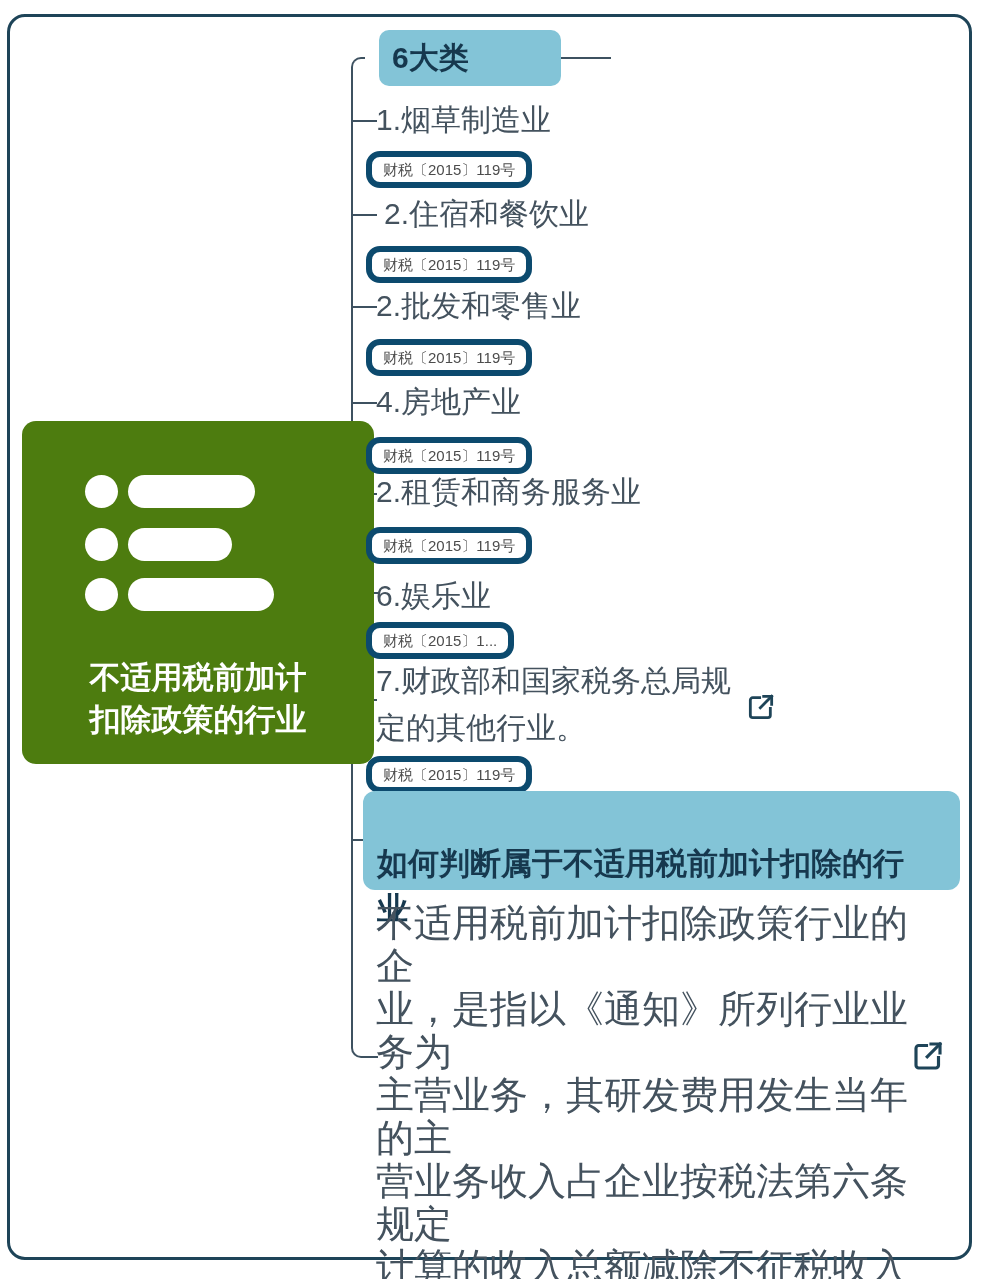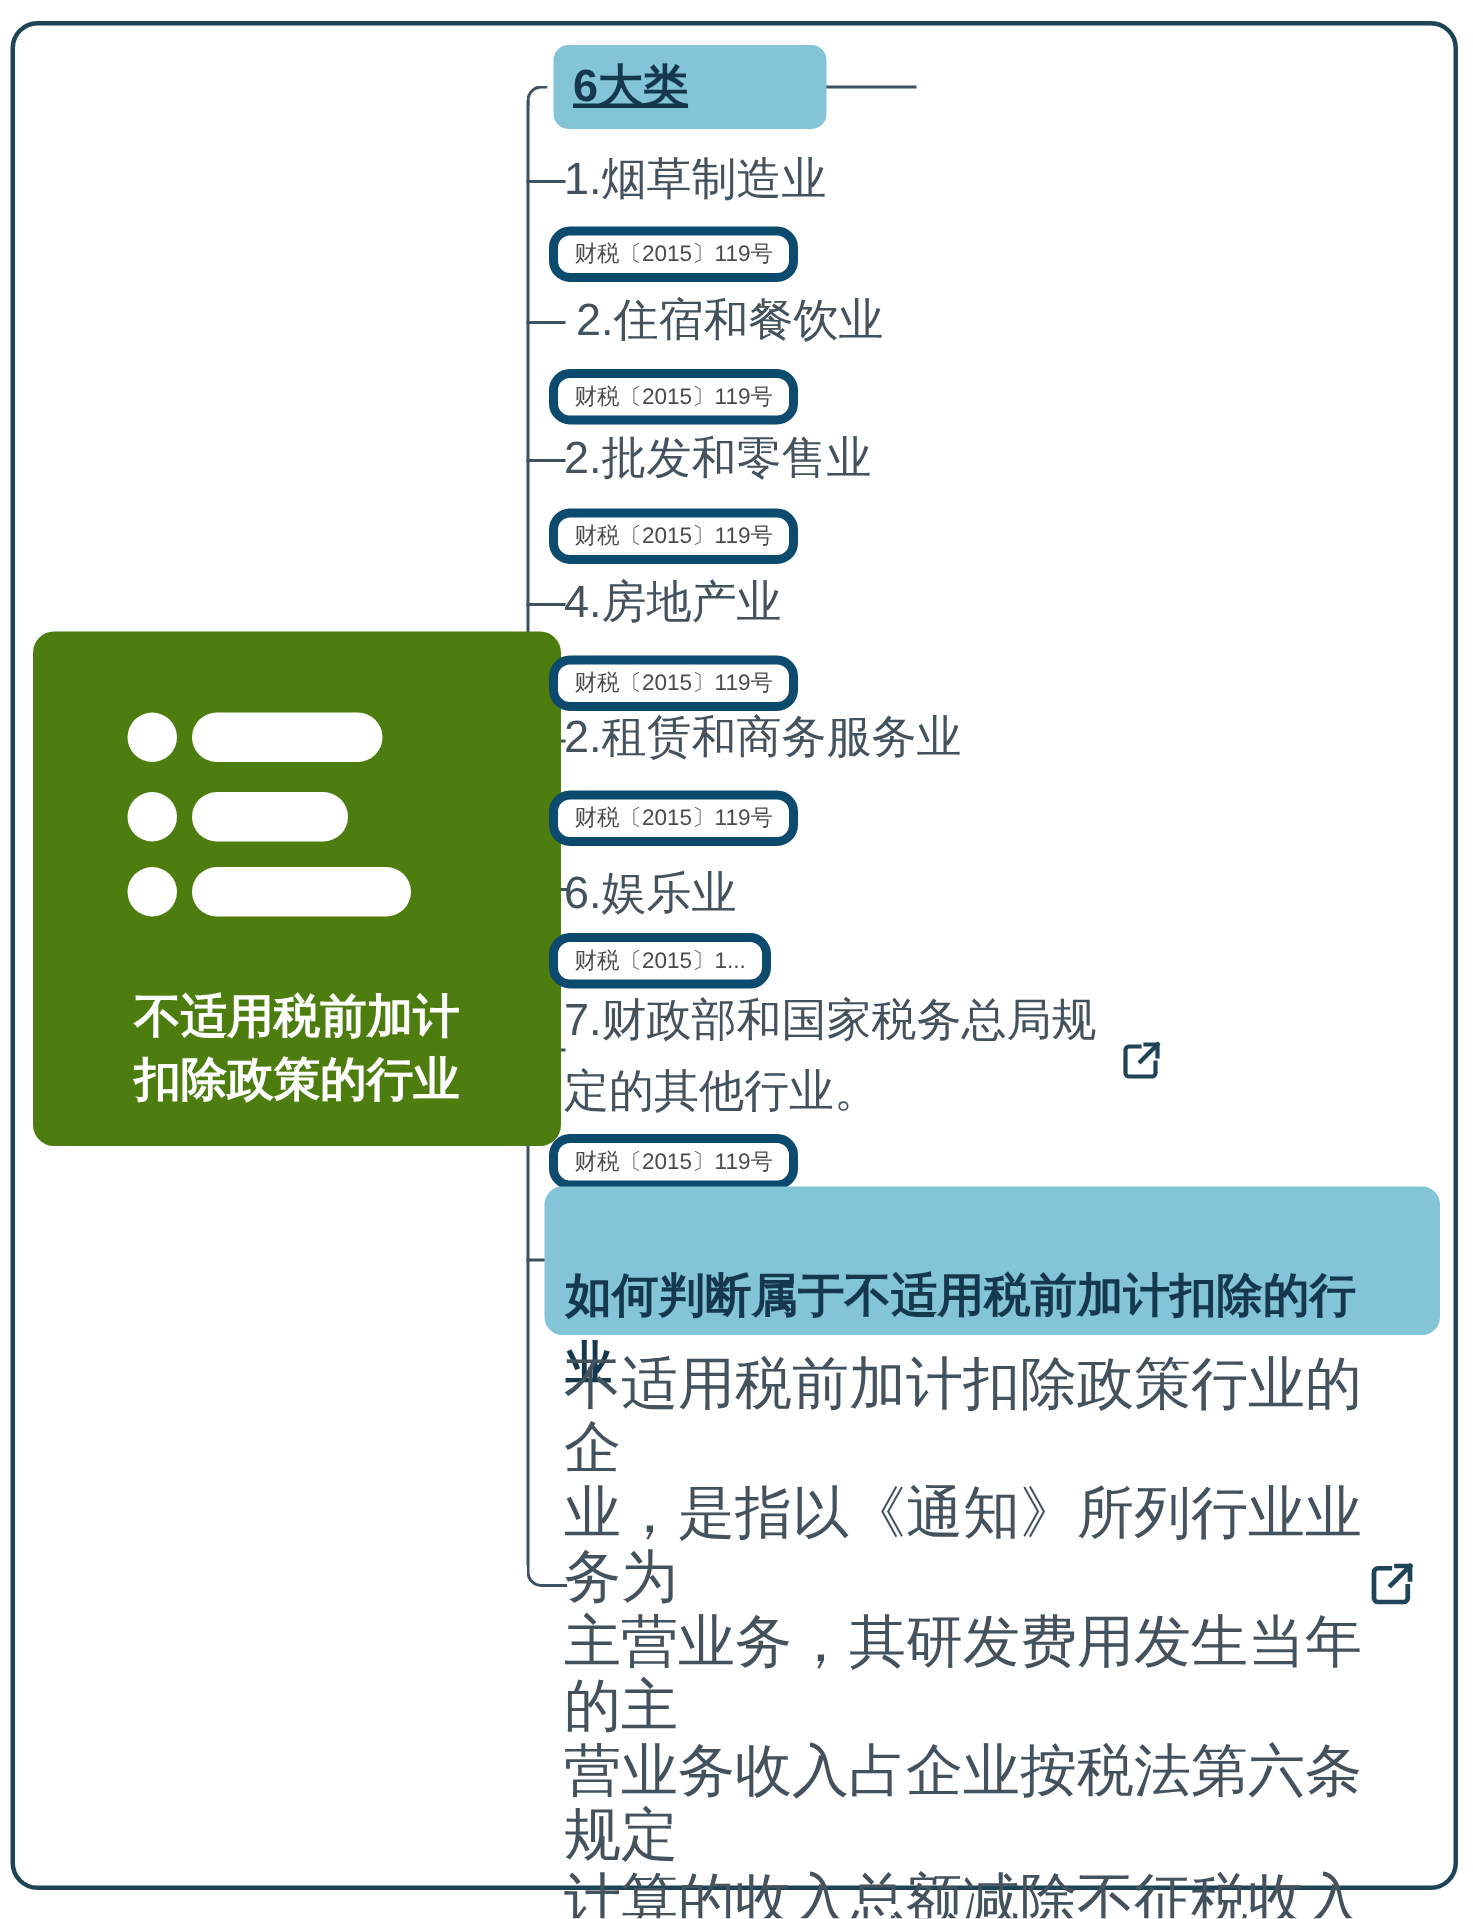--- a/index.html
+++ b/index.html
@@ -33,24 +33,24 @@
   .li-bar{position:absolute;left:106px;height:33px;border-radius:17px;background:#fff;}
   .r1{top:54px}.r2{top:107px}.r3{top:157px}
   .b1{width:127px}.b2{width:104px}.b3{width:146px}
   .root-title{
     position:absolute;left:0;top:236px;width:100%;text-align:center;
     color:#ffffff;font-size:31px;font-weight:700;line-height:42px;white-space:pre-line;
   }
 
   
   .cat-box{
-    position:absolute;left:369px;top:30px;width:182px;height:56px;
+    position:absolute;left:379px;top:30px;width:182px;height:56px;
     background:#83c4d7;border-radius:10px;
     color:#16384e;font-size:30px;font-weight:700;line-height:56px;
-    padding-left:13px;box-sizing:border-box;text-decoration:underline;
+    padding-left:13px;box-sizing:border-box;
   }
   .question-box{
     position:absolute;left:363px;top:791px;width:597px;height:99px;
     background:#83c4d7;border-radius:12px;box-sizing:border-box;
     color:#16384e;font-size:31px;font-weight:700;line-height:45px;
     padding:5px 14px;white-space:pre-line;
   }
 
   
   .annotation{

